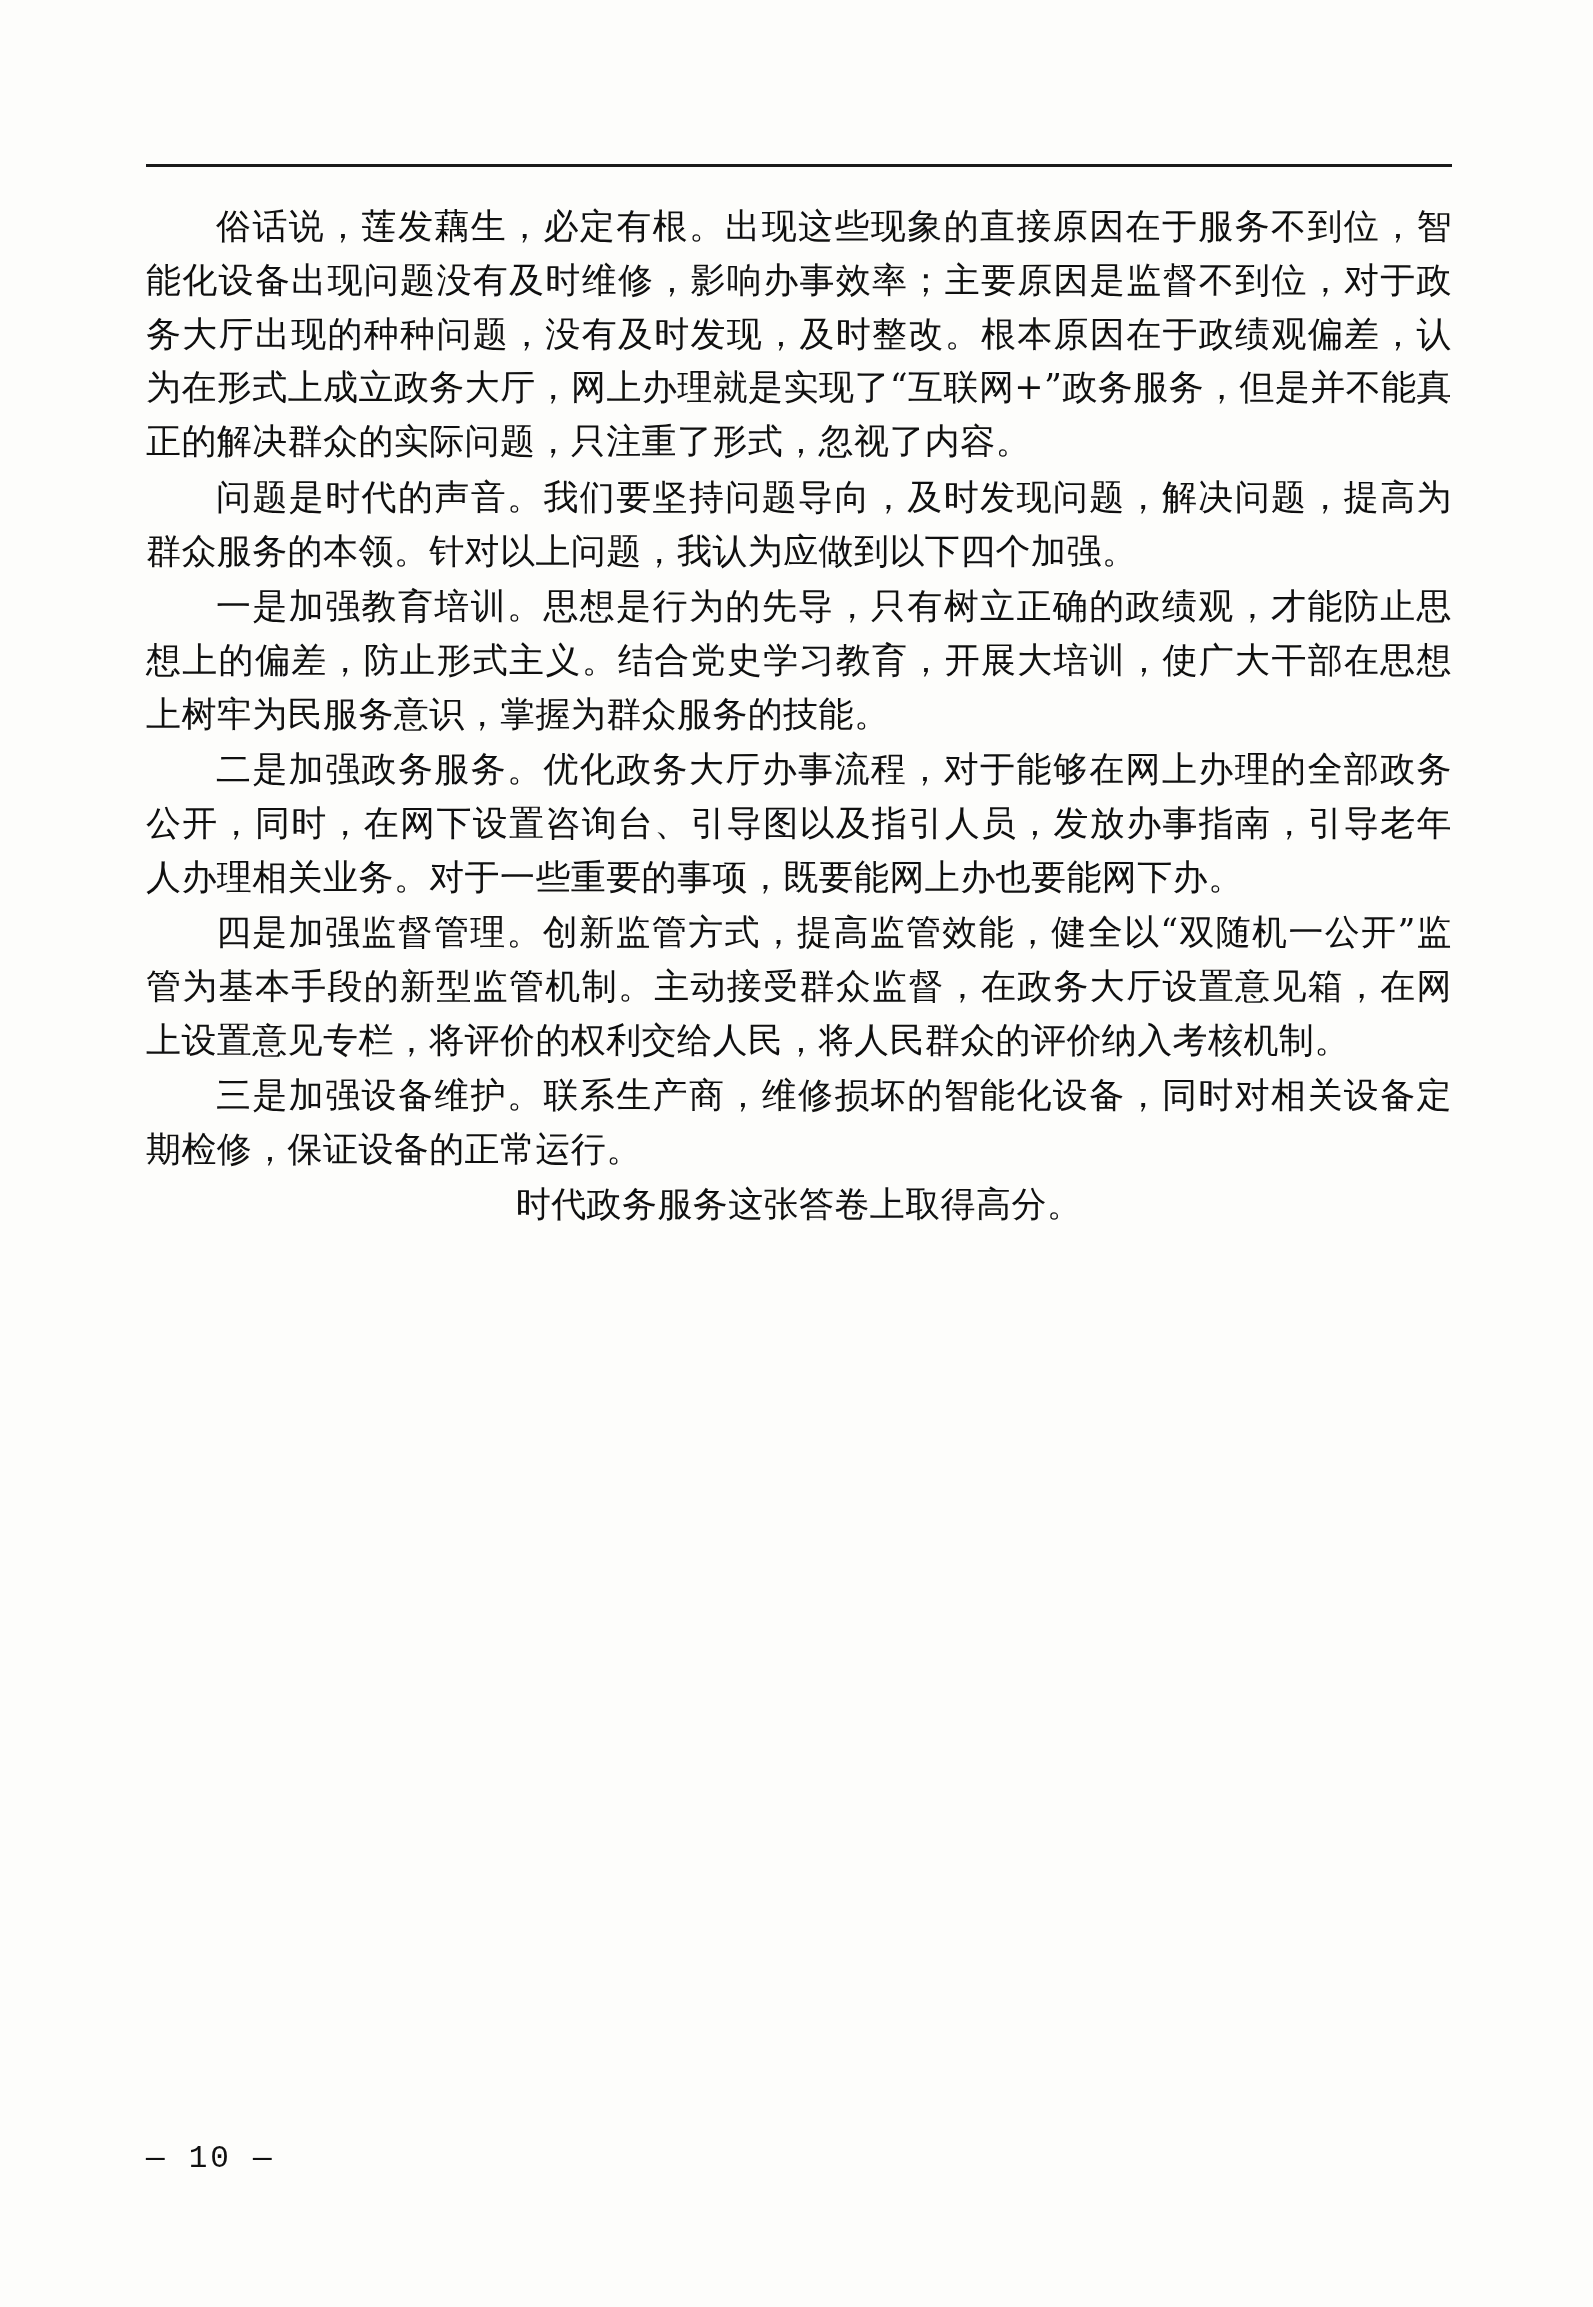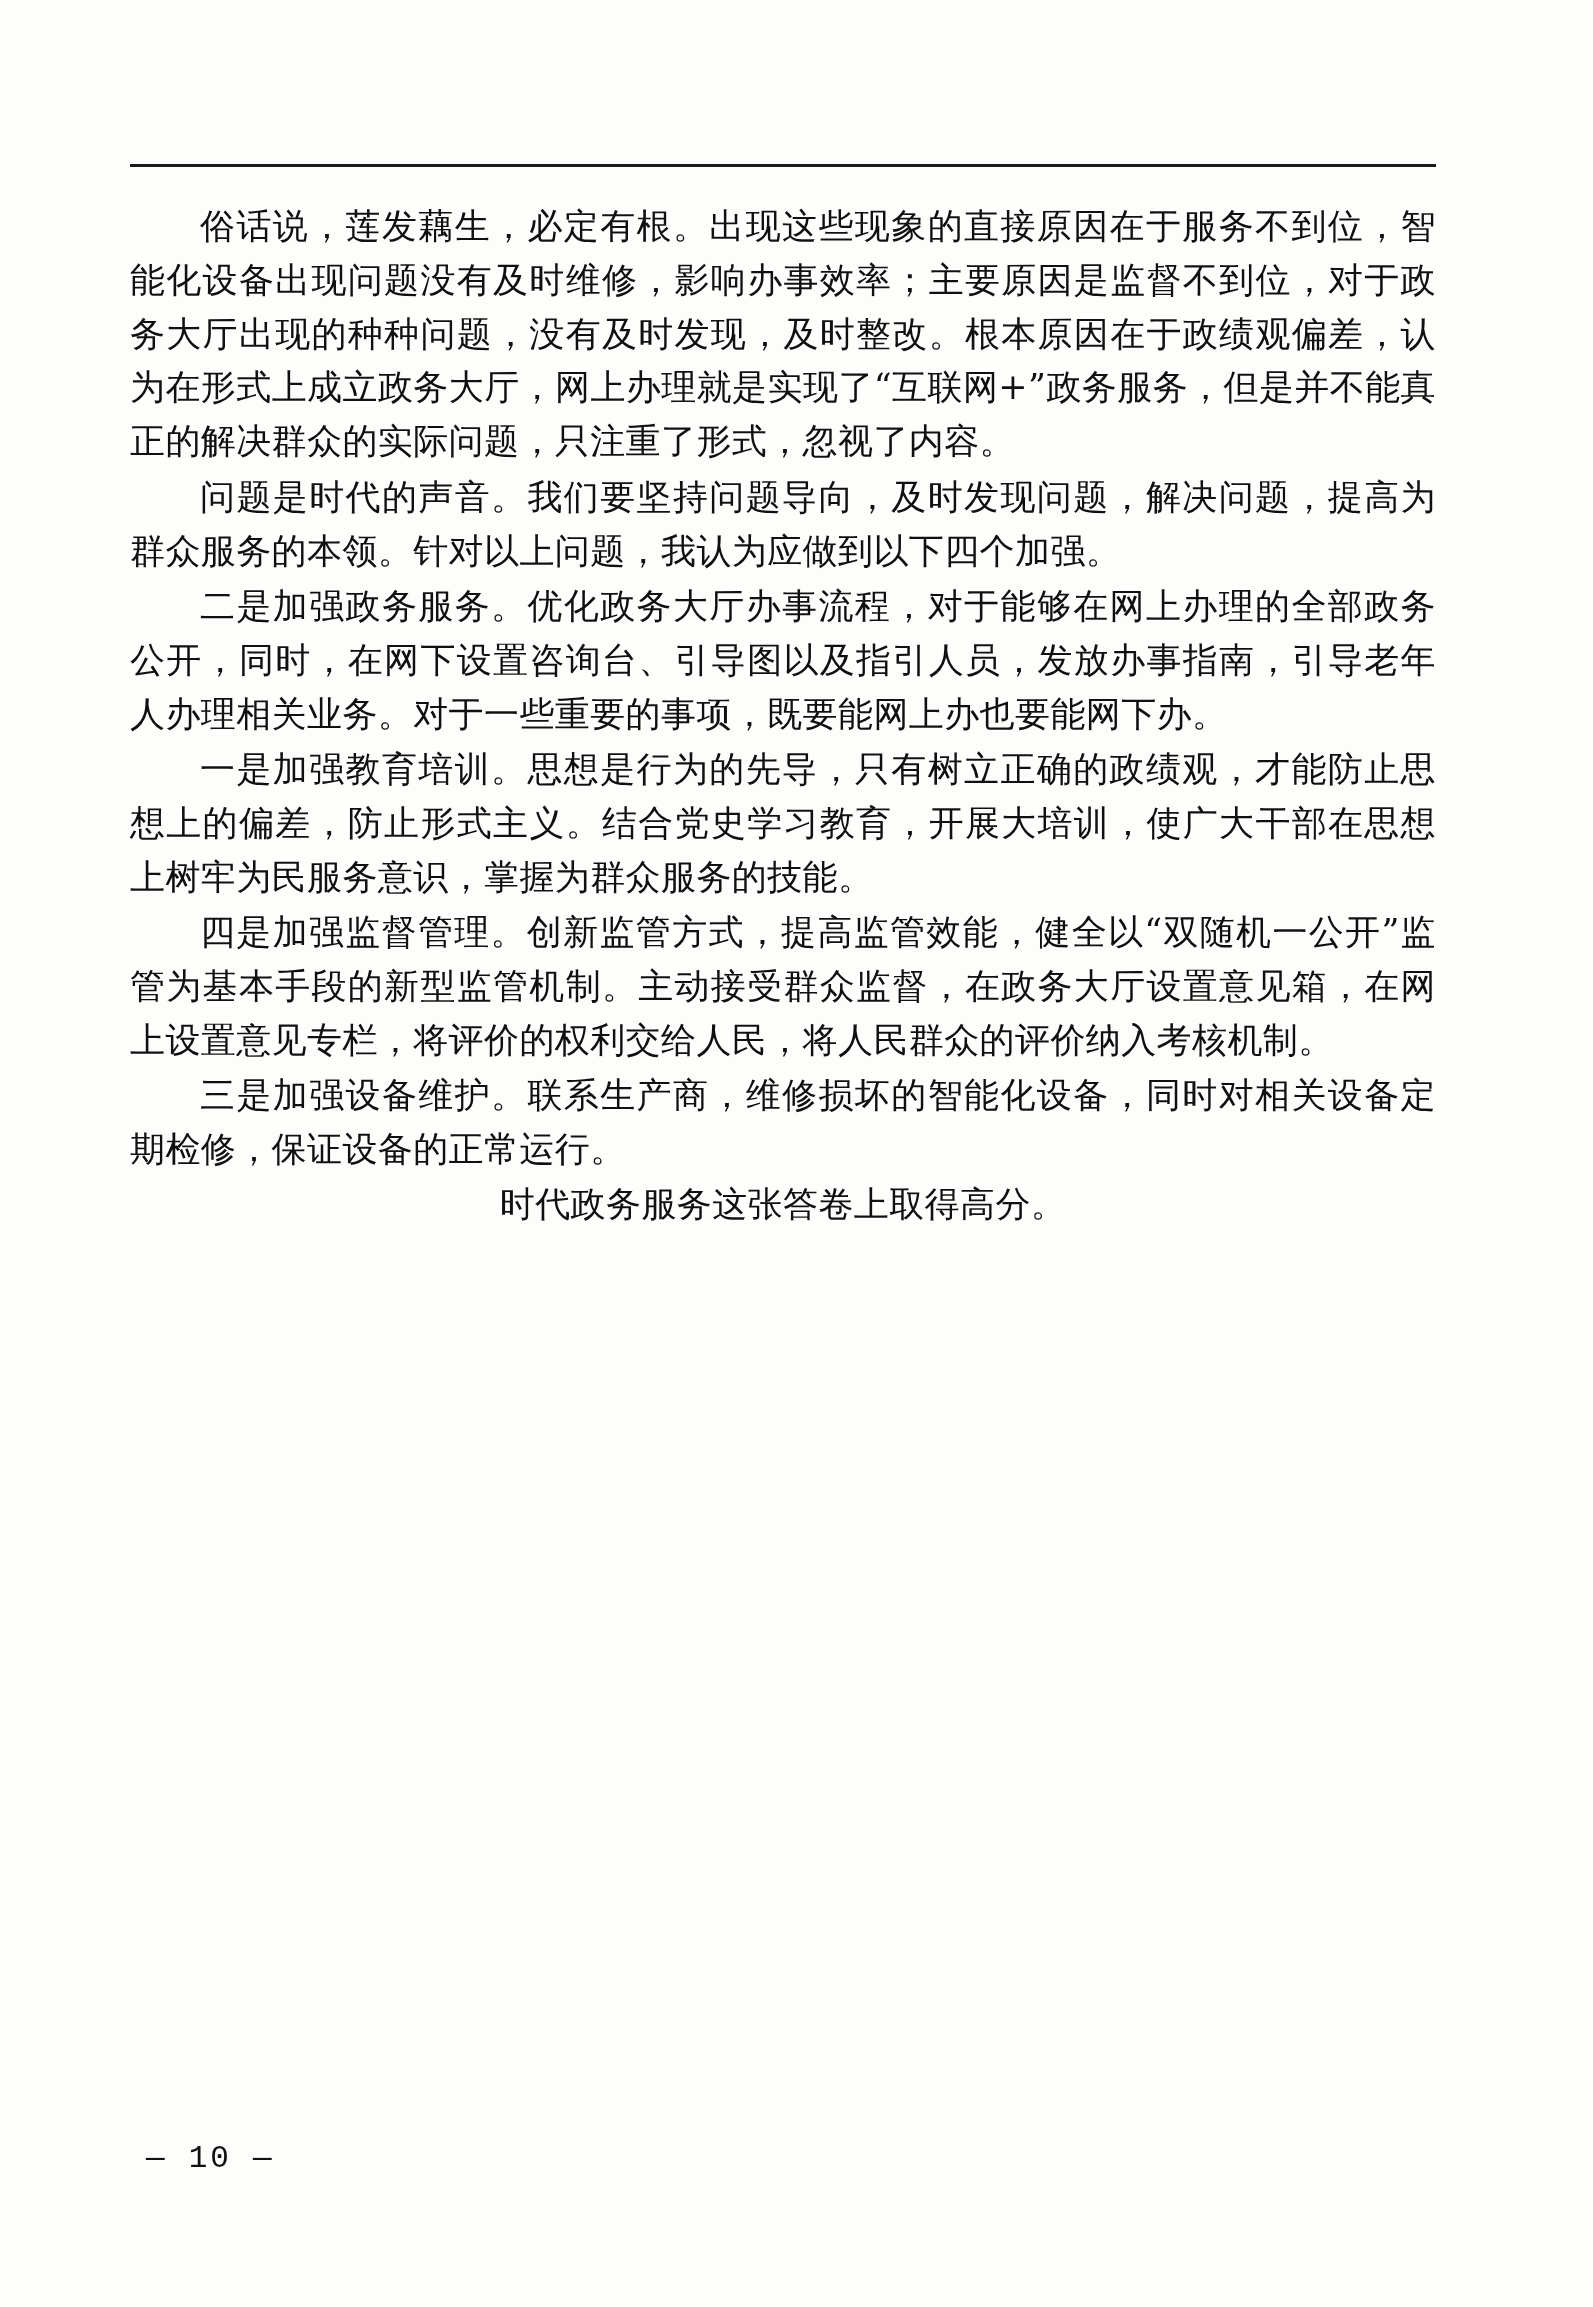--- a/index.html
+++ b/index.html
@@ -11,21 +11,21 @@
     position: relative;
     width: 1594px;
     height: 2307px;
     background: #fdfdfb;
     box-sizing: border-box;
     font-family: "DejaVu Serif", "Liberation Serif", serif;
     overflow: hidden;
   }
   .page-inner {
     position: absolute;
-    left: 130px;
+    left: 146px;
     top: 164px;
     width: 1306px;
   }
   .top-rule {
     width: 100%;
     height: 2.8px;
     background: #1a1a1a;
     margin-bottom: 33px;
   }
   .body-text {
@@ -56,22 +56,22 @@
 </style>
 </head>
 <body>
 
 <div class="page">
   <div class="page-inner">
     <div class="top-rule"></div>
     <div class="body-text">
       <p>俗话说，莲发藕生，必定有根。出现这些现象的直接原因在于服务不到位，智能化设备出现问题没有及时维修，影响办事效率；主要原因是监督不到位，对于政务大厅出现的种种问题，没有及时发现，及时整改。根本原因在于政绩观偏差，认为在形式上成立政务大厅，网上办理就是实现了“互联网+”政务服务，但是并不能真正的解决群众的实际问题，只注重了形式，忽视了内容。</p>
       <p>问题是时代的声音。我们要坚持问题导向，及时发现问题，解决问题，提高为群众服务的本领。针对以上问题，我认为应做到以下四个加强。</p>
+      <p>一是加强教育培训。思想是行为的先导，只有树立正确的政绩观，才能防止思想上的偏差，防止形式主义。结合党史学习教育，开展大培训，使广大干部在思想上树牢为民服务意识，掌握为群众服务的技能。</p>
       <p>二是加强政务服务。优化政务大厅办事流程，对于能够在网上办理的全部政务公开，同时，在网下设置咨询台、引导图以及指引人员，发放办事指南，引导老年人办理相关业务。对于一些重要的事项，既要能网上办也要能网下办。</p>
-      <p>一是加强教育培训。思想是行为的先导，只有树立正确的政绩观，才能防止思想上的偏差，防止形式主义。结合党史学习教育，开展大培训，使广大干部在思想上树牢为民服务意识，掌握为群众服务的技能。</p>
       <p>四是加强监督管理。创新监管方式，提高监管效能，健全以“双随机一公开”监管为基本手段的新型监管机制。主动接受群众监督，在政务大厅设置意见箱，在网上设置意见专栏，将评价的权利交给人民，将人民群众的评价纳入考核机制。</p>
       <p>三是加强设备维护。联系生产商，维修损坏的智能化设备，同时对相关设备定期检修，保证设备的正常运行。</p>
       <p class="centered">时代政务服务这张答卷上取得高分。</p>
     </div>
   </div>
   <div class="folio">— 10 —</div>
 </div>
 
 
 </body></html>

